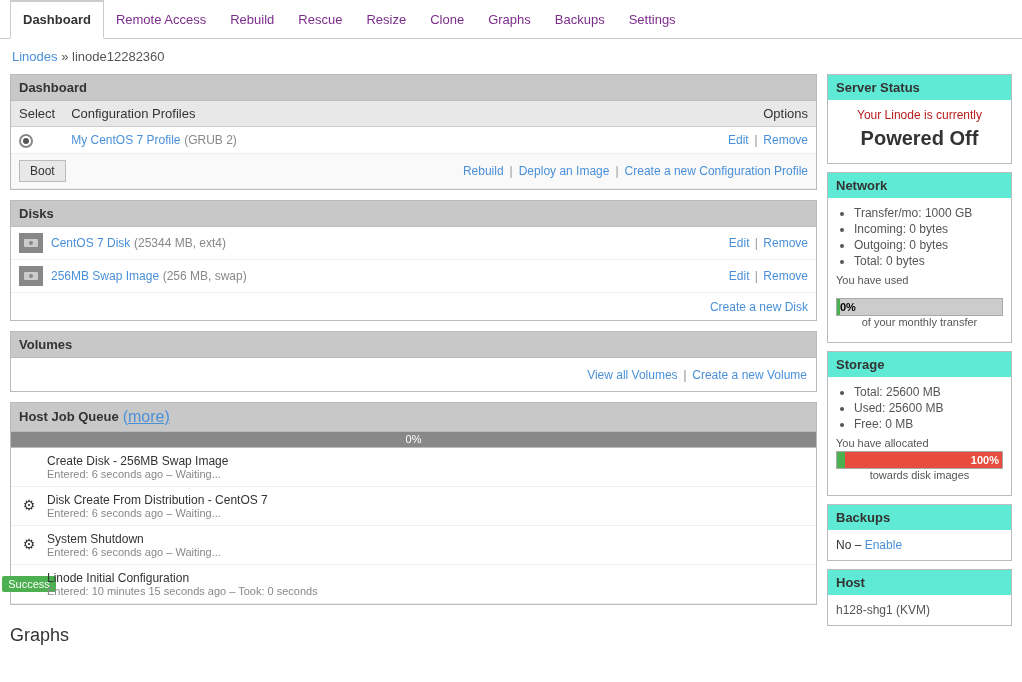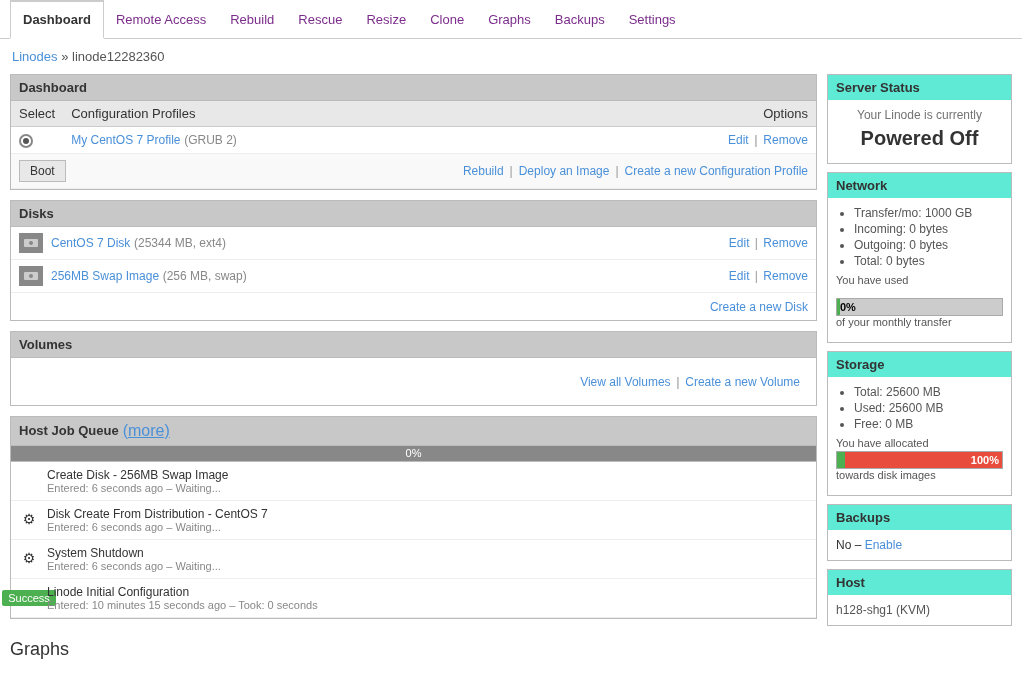--- a/index.html
+++ b/index.html
@@ -46,21 +46,21 @@
     
     .disk-row { display: flex; align-items: center; padding: 6px 8px; border-bottom: 1px solid #eee; }
     .disk-icon { width: 24px; height: 20px; background: #888; margin-right: 8px; display: inline-flex; align-items: center; justify-content: center; flex-shrink: 0; }
     .disk-name { color: #4a90d9; }
     .disk-meta { color: #888; font-size: 12px; }
     .disk-actions { margin-left: auto; font-size: 12px; }
     .create-disk-row { padding: 6px 8px; text-align: right; }
 
     
     .volumes-section { margin-bottom: 10px; }
-    .volumes-body { border: 1px solid #bbb; border-top: none; padding: 16px; text-align: right; }
+    .volumes-body { border: 1px solid #bbb; border-top: none; padding: 9px; text-align: right; }
 
     
     .job-queue-section { margin-bottom: 10px; }
     .job-header { background: #c8c8c8; padding: 5px 8px; font-weight: bold; font-size: 13px; border: 1px solid #bbb; display: flex; align-items: center; gap: 4px; }
     .more-link { color: #4a90d9; font-weight: normal; font-size: 16px; }
     .progress-bar-container { background: #888; height: 16px; border: 1px solid #bbb; border-top: none; display: flex; align-items: center; justify-content: center; }
     .progress-bar-text { color: #fff; font-size: 11px; }
     .job-list { border: 1px solid #bbb; border-top: none; }
     .job-row { display: flex; align-items: flex-start; padding: 6px 8px; border-bottom: 1px solid #eee; gap: 8px; }
     .job-row-icon { width: 20px; height: 20px; flex-shrink: 0; margin-top: 2px; display: flex; align-items: center; justify-content: center; }
@@ -71,28 +71,28 @@
     .job-badge { background: #4caf50; color: #fff; font-size: 11px; padding: 2px 6px; border-radius: 2px; flex-shrink: 0; margin-top: 2px; }
 
     
     .graphs-title { font-size: 18px; padding: 10px 0 5px; }
 
     
     .right-section { margin-bottom: 8px; border: 1px solid #bbb; }
     .right-section-header { background: #5eead4; padding: 5px 8px; font-weight: bold; font-size: 13px; }
     .right-section-body { padding: 8px; font-size: 12px; }
     .powered-off { font-size: 20px; font-weight: bold; text-align: center; padding: 5px 0; }
-    .server-status-text { text-align: center; font-size: 12px; color: #737373; }
+    .server-status-text { text-align: center; font-size: 12px; color: #b91c1c; }
     .network-list { list-style: disc; padding-left: 18px; }
     .network-list li { margin-bottom: 2px; color: #555; }
     .transfer-bar-wrap { margin: 6px 0; }
     .transfer-bar { height: 18px; background: #ccc; position: relative; border: 1px solid #aaa; }
     .transfer-bar-fill { height: 100%; background: #4caf50; width: 0%; display: flex; align-items: center; padding-left: 3px; }
     .transfer-bar-label { font-size: 11px; color: #000; font-weight: bold; }
-    .transfer-note { font-size: 11px; color: #555; }
+    .transfer-note { font-size: 11px; color: #555; text-align: center; }
     .storage-bar { height: 18px; background: #e5e5e5; position: relative; border: 1px solid #aaa; display: flex; }
     .storage-bar-used { height: 100%; background: #4caf50; width: 50%; }
     .storage-bar-over { height: 100%; background: #e74c3c; flex: 1; display: flex; align-items: center; justify-content: flex-end; padding-right: 3px; }
     .storage-bar-label { font-size: 11px; color: #fff; font-weight: bold; }
     .backups-link { color: #4a90d9; text-decoration: none; }
     .host-text { font-size: 12px; color: #555; }
     .radio-btn { width: 14px; height: 14px; border-radius: 50%; border: 2px solid #888; background: #fff; display: inline-block; vertical-align: middle; position: relative; }
     .radio-btn.selected::after { content: ''; width: 6px; height: 6px; background: #555; border-radius: 50%; position: absolute; top: 2px; left: 2px; }
     .gear-icon { font-size: 14px; }
   </style>

